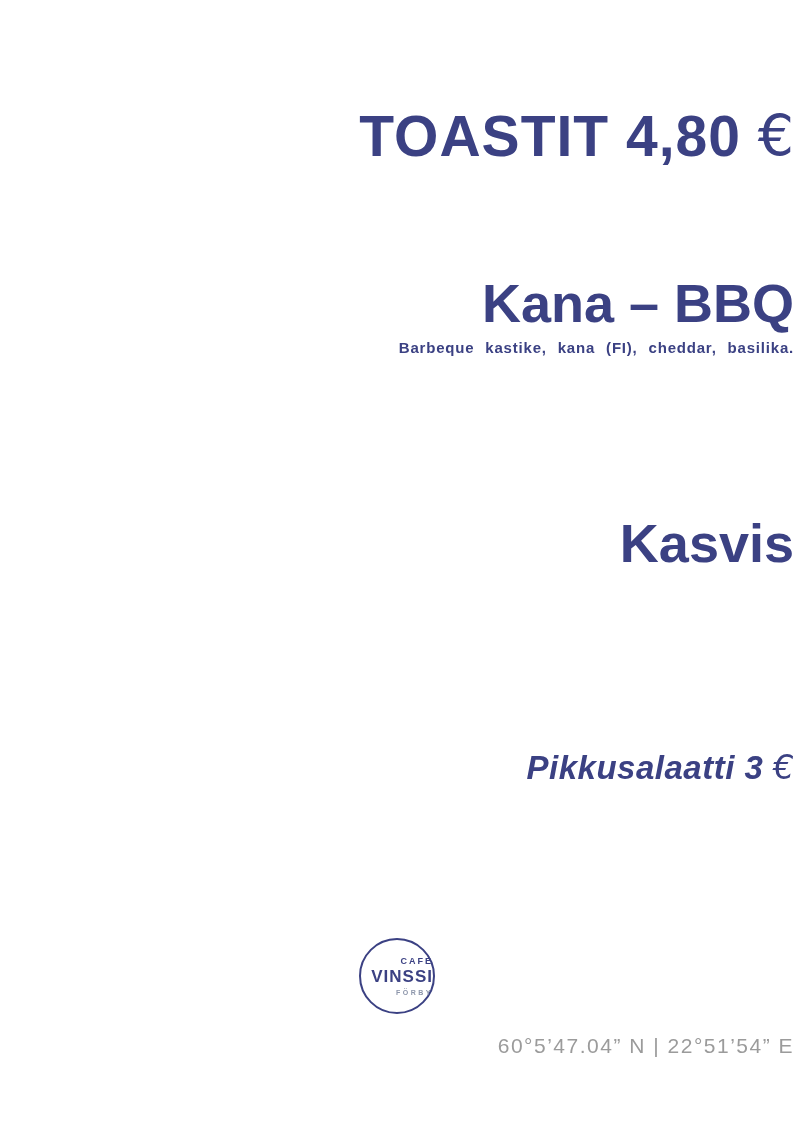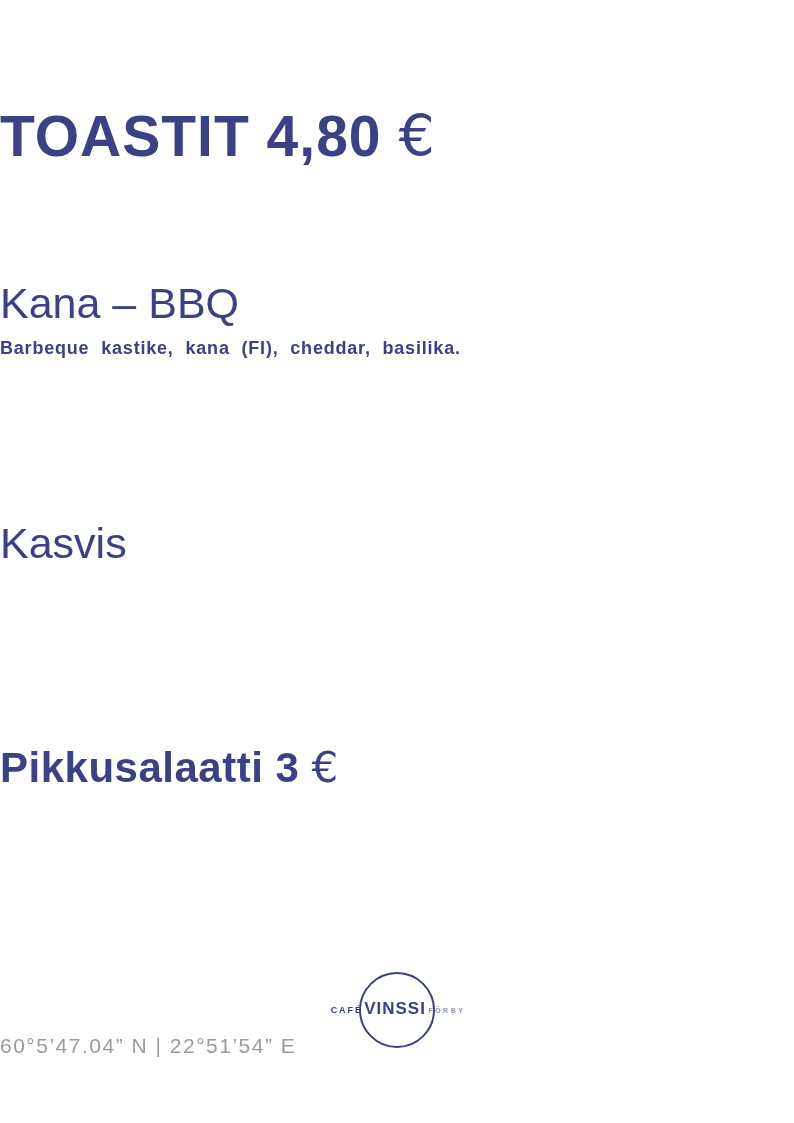--- a/index.html
+++ b/index.html
@@ -12,77 +12,79 @@
   html,body{background:#ffffff;}
   body{font-family:"Liberation Sans", sans-serif;}
   .page{
     position:relative;
     width:794px;height:1123px;
     margin:0 auto;
     background:var(--paper);
     overflow:hidden;
     color:var(--navy);
   }
-  .centered{position:absolute;left:0;width:100%;text-align:left;}
+  .centered{position:absolute;left:0;width:100%;text-align:right;}
   
   .menu-title{
     top:103px;
     font-size:57px;
     font-weight:700;
     letter-spacing:1px;
     line-height:66px;
     color:var(--navy);
   }
   .euro{
     font-family:"DejaVu Sans", sans-serif;
     font-weight:400;
     letter-spacing:0;
   }
   
   .item-name{
-    font-size:43px;
-    font-weight:400;
+    font-size:54px;
+    font-weight:700;
     line-height:48px;
     color:var(--navy);
   }
   .item-desc{
-    font-size:18px;
+    font-size:15px;
     font-weight:700;
     letter-spacing:0.8px;
     word-spacing:6px;
     line-height:30px;
     color:var(--navy);
   }
   .item1-name{top:279px;}
   .item1-desc{top:333px;}
   .item2-name{top:398px;}
   .item2-desc{top:453px;}
   .item3-name{top:519px;}
   .item3-desc{top:573px;}
   .item-desc .inner{display:inline-block;max-width:680px;}
   
   .extra-item{
     top:741px;
-    font-size:42px;
+    font-size:33px;
     font-weight:700;
     letter-spacing:0.5px;
     line-height:54px;
     color:var(--navy);
+    font-style:italic;
   }
   
   .logo{
     position:absolute;
-    top:972px;
+    top:938px;
     left:50%;
     transform:translateX(-50%);
     width:76px;height:76px;
     border:2px solid var(--navy);
     border-radius:50%;
     display:flex;
-    align-items:center;
+    flex-direction:column;
+    align-items:flex-end;
     justify-content:center;
     background:var(--paper);
   }
   .logo-line1{
     font-size:9px;
     font-weight:700;
     letter-spacing:2px;
     color:var(--navy);
     margin-bottom:1px;
     text-indent:2px;

